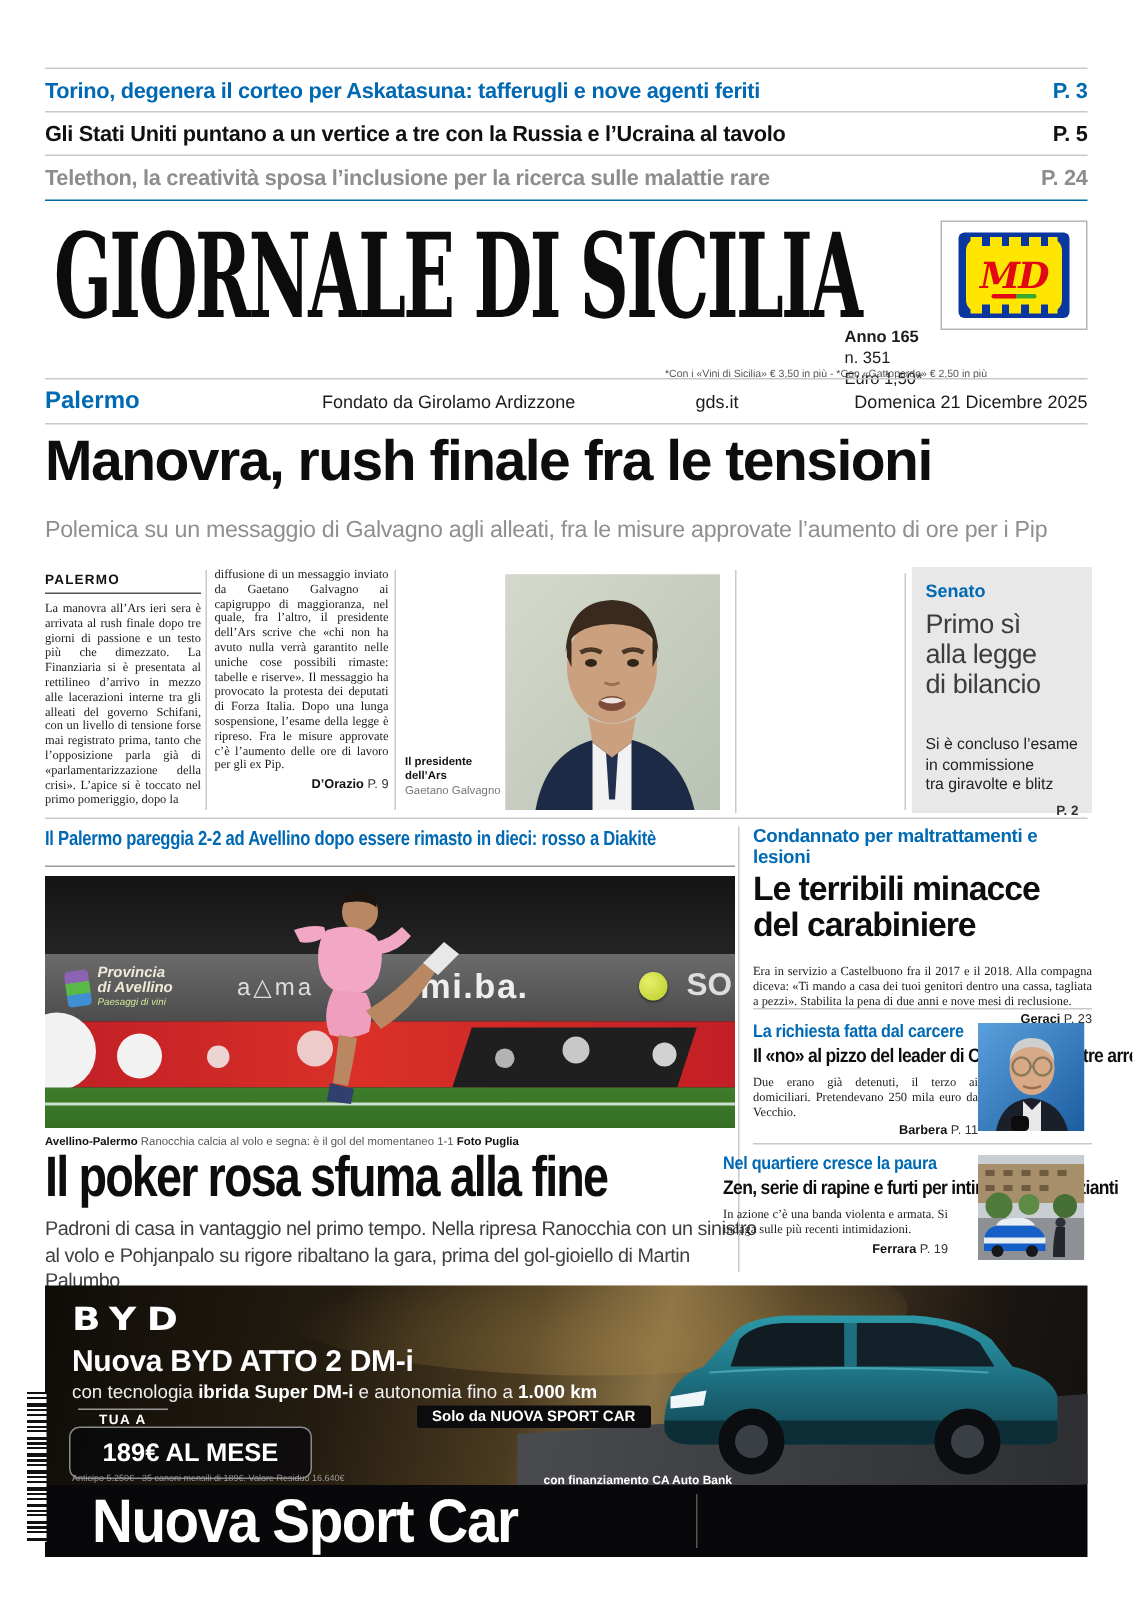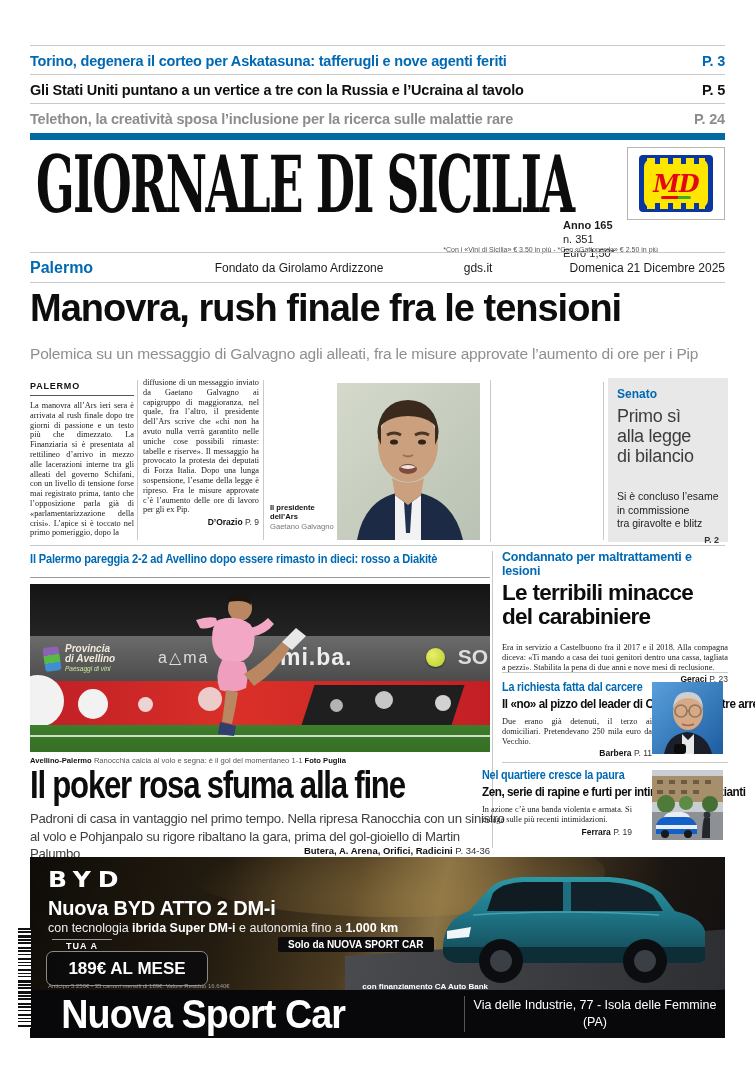--- a/index.html
+++ b/index.html
@@ -162,21 +162,21 @@
 <div class="page">
 
   <div class="strip-row c-blue" style="top:45px;">
     <span>Torino, degenera il corteo per Askatasuna: tafferugli e nove agenti feriti</span>
     <span class="pgn">P. 3</span>
   </div>
   <div class="strip-row c-black" style="top:74px;">
     <span>Gli Stati Uniti puntano a un vertice a tre con la Russia e l’Ucraina al tavolo</span>
     <span class="pgn">P. 5</span>
   </div>
-  <div class="strip-row c-gray" style="top:103px;border-bottom:7px solid #0369a1;">
+  <div class="strip-row c-gray" style="top:103px;border-bottom:1px solid #0369a1;">
     <span>Telethon, la creatività sposa l’inclusione per la ricerca sulle malattie rare</span>
     <span class="pgn">P. 24</span>
   </div>
 
   <div class="abs masthead">GIORNALE DI SICILIA</div>
   <div class="abs mdlogo">
     <div class="md-in">
       <div class="md-y"></div>
       <div class="md-dash" style="top:3px;"></div>
       <div class="md-dash" style="bottom:3px;"></div>
@@ -305,21 +305,20 @@
   </div>
 
   <div class="abs sp-caption">
     <b>Avellino-Palermo</b>
     <span>Ranocchia calcia al volo e segna: è il gol del momentaneo 1-1</span>
     <b>Foto Puglia</b>
   </div>
   <div class="abs sport-headline">Il poker rosa sfuma alla fine</div>
   <div class="abs sport-dek pl">Padroni di casa in vantaggio nel primo tempo. Nella ripresa Ranocchia con un sinistro
 al volo e Pohjanpalo su rigore ribaltano la gara, prima del gol-gioiello di Martin Palumbo</div>
-  <div class="abs sport-by"><b>Butera, A. Arena, Orifici, Radicini</b> <span>P. 34-36</span></div>
 
   <div class="vrule" style="left:492px;top:551px;height:297px;"></div>
 
   <div class="abs story1">
     <div class="st-kicker">Condannato per maltrattamenti e lesioni</div>
     <div class="st1-h pl">Le terribili minacce
 del carabiniere</div>
     <div class="st1-b serifbody">Era in servizio a Castelbuono fra il 2017 e il 2018. Alla compagna diceva: «Ti mando a casa dei tuoi genitori dentro una cassa, tagliata a pezzi». Stabilita la pena di due anni e nove mesi di reclusione.</div>
     <div class="byline"><b>Geraci</b> <span>P. 23</span></div>
   </div>
@@ -421,20 +420,19 @@
       <div class="abs tua" style="left:22px;top:82px;">TUA A</div>
       <div class="pricebox" style="left:16px;top:94px;width:160px;height:33px;">189€ AL MESE</div>
       <div class="promolabel" style="left:248px;top:80px;">Solo da NUOVA SPORT CAR</div>
       <div class="financing" style="left:210px;top:125px;width:248px;">con finanziamento CA Auto Bank</div>
       <div class="fineprint" style="left:18px;top:126px;">Anticipo 5.250€ - 35 canoni mensili di 189€. Valore Residuo 16.640€</div>
     </div>
     <div class="ad-bar">
       <div class="dealer">Nuova Sport Car</div>
       <div class="ad-div"></div>
       <div class="addr">
-        <div>Via delle Industrie, 77 - Isola delle Femmine (PA)</div>
       </div>
     </div>
   </div>
 
   <div class="abs barcode"></div>
 
 </div>
 
 </body></html>

